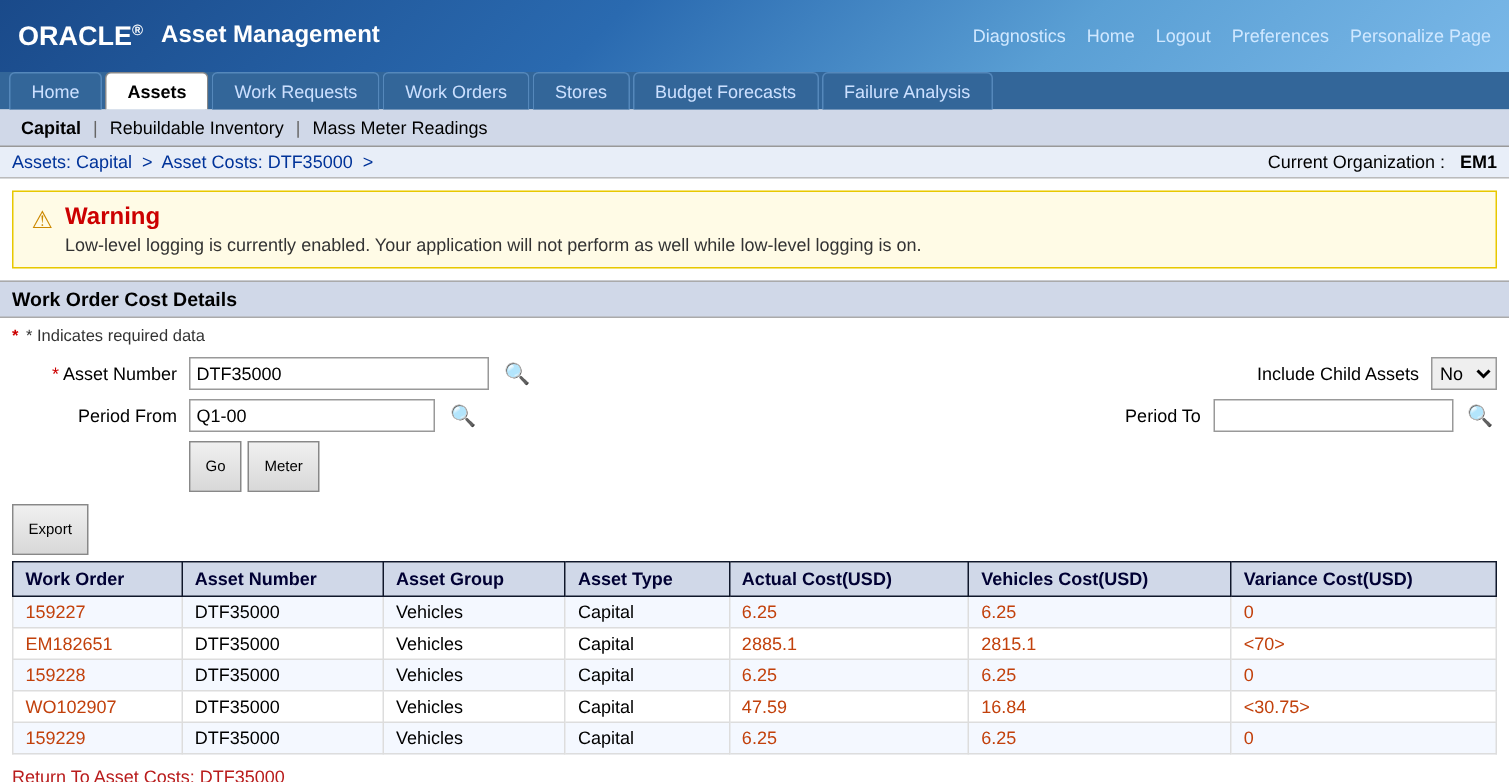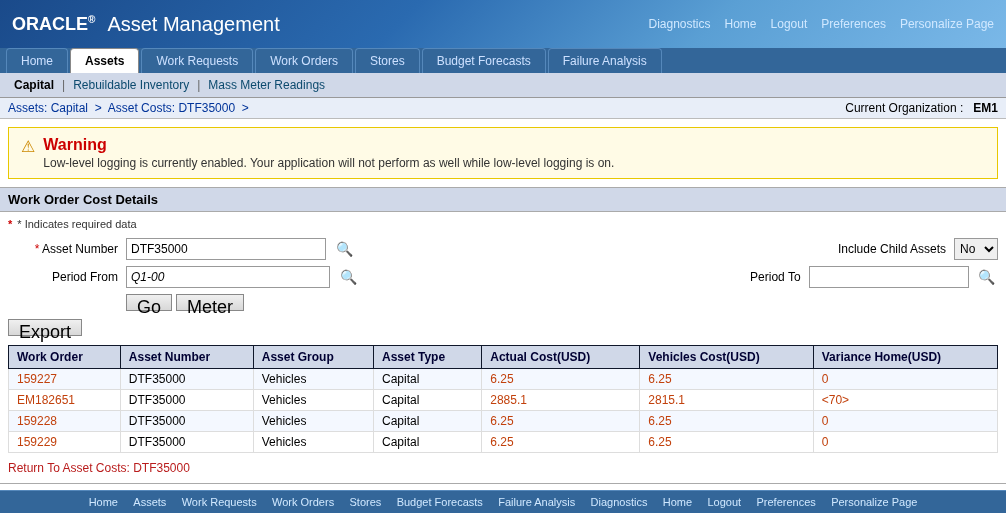--- a/index.html
+++ b/index.html
@@ -10,21 +10,21 @@
       background: linear-gradient(135deg, #1a4a8a 0%, #2a6ab0 40%, #5a9fd4 70%, #7ab8e8 100%);
       padding: 8px 12px;
       display: flex;
       align-items: center;
       justify-content: space-between;
       min-height: 48px;
     }
     .app-header-left { display: flex; align-items: center; gap: 12px; }
     .oracle-logo { color: #fff; font-weight: bold; font-size: 18px; }
     .oracle-logo span.reg { font-size: 10px; vertical-align: super; }
-    .app-title { color: #fff; font-size: 20px; font-weight: normal; }
+    .app-title { color: #fff; font-size: 16px; font-weight: bold; }
     .header-nav { display: flex; gap: 14px; }
     .header-nav a { color: #d0e8ff; font-size: 12px; text-decoration: none; }
 
     
     .main-tabs { background: #336699; display: flex; align-items: flex-end; padding: 0 0 0 6px; }
     .main-tabs .tab {
       padding: 5px 14px;
       font-size: 12px;
       cursor: pointer;
       border: 1px solid #5588bb;
@@ -37,21 +37,21 @@
     }
     .main-tabs .tab.active {
       background: #fff;
       color: #000;
       font-weight: bold;
       border-color: #888;
     }
 
     
     .sub-tabs { background: #d0d8e8; border-bottom: 1px solid #999; padding: 3px 8px; display: flex; gap: 0; align-items: center; }
-    .sub-tab { color: #0c4a6e; font-size: 12px; text-decoration: none; padding: 2px 6px; }
+    .sub-tab { color: #000000; font-size: 12px; text-decoration: none; padding: 2px 6px; }
     .sub-tab.active { font-weight: bold; color: #000; text-decoration: none; }
     .sub-tab-sep { color: #666; margin: 0 2px; }
 
     
     .breadcrumb-bar {
       background: #e8eef8;
       padding: 3px 8px;
       display: flex;
       justify-content: space-between;
       align-items: center;
@@ -96,24 +96,24 @@
     .form-label { text-align: right; min-width: 110px; font-size: 12px; color: #000; }
     .form-label-req::before { content: '* '; color: #cc0000; }
     .form-input { border: 1px solid #999; padding: 2px 4px; font-size: 12px; height: 22px; }
     .search-icon-btn { background: none; border: none; cursor: pointer; font-size: 14px; color: #336699; padding: 0 2px; }
     select.form-select { border: 1px solid #999; font-size: 12px; height: 22px; padding: 1px; }
 
     
     .btn-go, .btn-clear, .btn-export {
       border: 1px solid #888;
       background: linear-gradient(to bottom, #f0f0f0, #d8d8d8);
-      font-size: 18px;
+      font-size: 10px;
       padding: 2px 10px;
       cursor: pointer;
-      height: 17px;
+      height: 34px;
     }
 
     .btn-row { display: flex; gap: 4px; margin-left: 118px; margin-bottom: 8px; }
 
     
     .export-area { margin: 0 8px 4px 8px; }
 
     
     .data-table { width: 100%; border-collapse: collapse; margin: 0 8px; width: calc(100% - 16px); }
     .data-table th {
@@ -225,21 +225,21 @@
     <div style="flex:1"></div>
     <label class="form-label" style="min-width:130px; text-align:right;">Include Child Assets</label>
     <select class="form-select">
       <option>No</option>
       <option>Yes</option>
     </select>
   </div>
 
   <div class="form-row">
     <label class="form-label">Period From</label>
-    <input class="form-input" type="text" value="Q1-00" style="width: 204px; font-style: italic;">
+    <input class="form-input" type="text" value="Q1-00" style="width: 164px;">
     <button class="search-icon-btn" title="Search">🔍</button>
 
     <div style="flex:1"></div>
     <label class="form-label" style="min-width:130px; text-align:right;">Period To</label>
     <input class="form-input" type="text" value="" style="width: 160px;">
     <button class="search-icon-btn" title="Search">🔍</button>
   </div>
 
   <div class="btn-row">
     <button class="btn-go">Go</button>
@@ -253,21 +253,21 @@
 
 <table class="data-table">
   <thead>
     <tr>
       <th>Work Order</th>
       <th>Asset Number</th>
       <th>Asset Group</th>
       <th>Asset Type</th>
       <th>Actual Cost(USD)</th>
       <th>Vehicles Cost(USD)</th>
-      <th>Variance Home(USD)</th>
+      <th>Variance Cost(USD)</th>
     </tr>
   </thead>
   <tbody id="table-body">
   <tr>
         <td><a href="#">159227</a></td>
         <td>DTF35000</td>
         <td>Vehicles</td>
         <td>Capital</td>
         <td><a href="#">6.25</a></td>
         <td><a href="#">6.25</a></td>
@@ -283,20 +283,29 @@
         <td><a href="#">&lt;70&gt;</a></td>
       </tr>
       <tr>
         <td><a href="#">159228</a></td>
         <td>DTF35000</td>
         <td>Vehicles</td>
         <td>Capital</td>
         <td><a href="#">6.25</a></td>
         <td><a href="#">6.25</a></td>
         <td><a href="#">0</a></td>
+      </tr>
+      <tr>
+        <td><a href="#">WO102907</a></td>
+        <td>DTF35000</td>
+        <td>Vehicles</td>
+        <td>Capital</td>
+        <td><a href="#">47.59</a></td>
+        <td><a href="#">16.84</a></td>
+        <td><a href="#">&lt;30.75&gt;</a></td>
       </tr>
       <tr>
         <td><a href="#">159229</a></td>
         <td>DTF35000</td>
         <td>Vehicles</td>
         <td>Capital</td>
         <td><a href="#">6.25</a></td>
         <td><a href="#">6.25</a></td>
         <td><a href="#">0</a></td>
       </tr>

